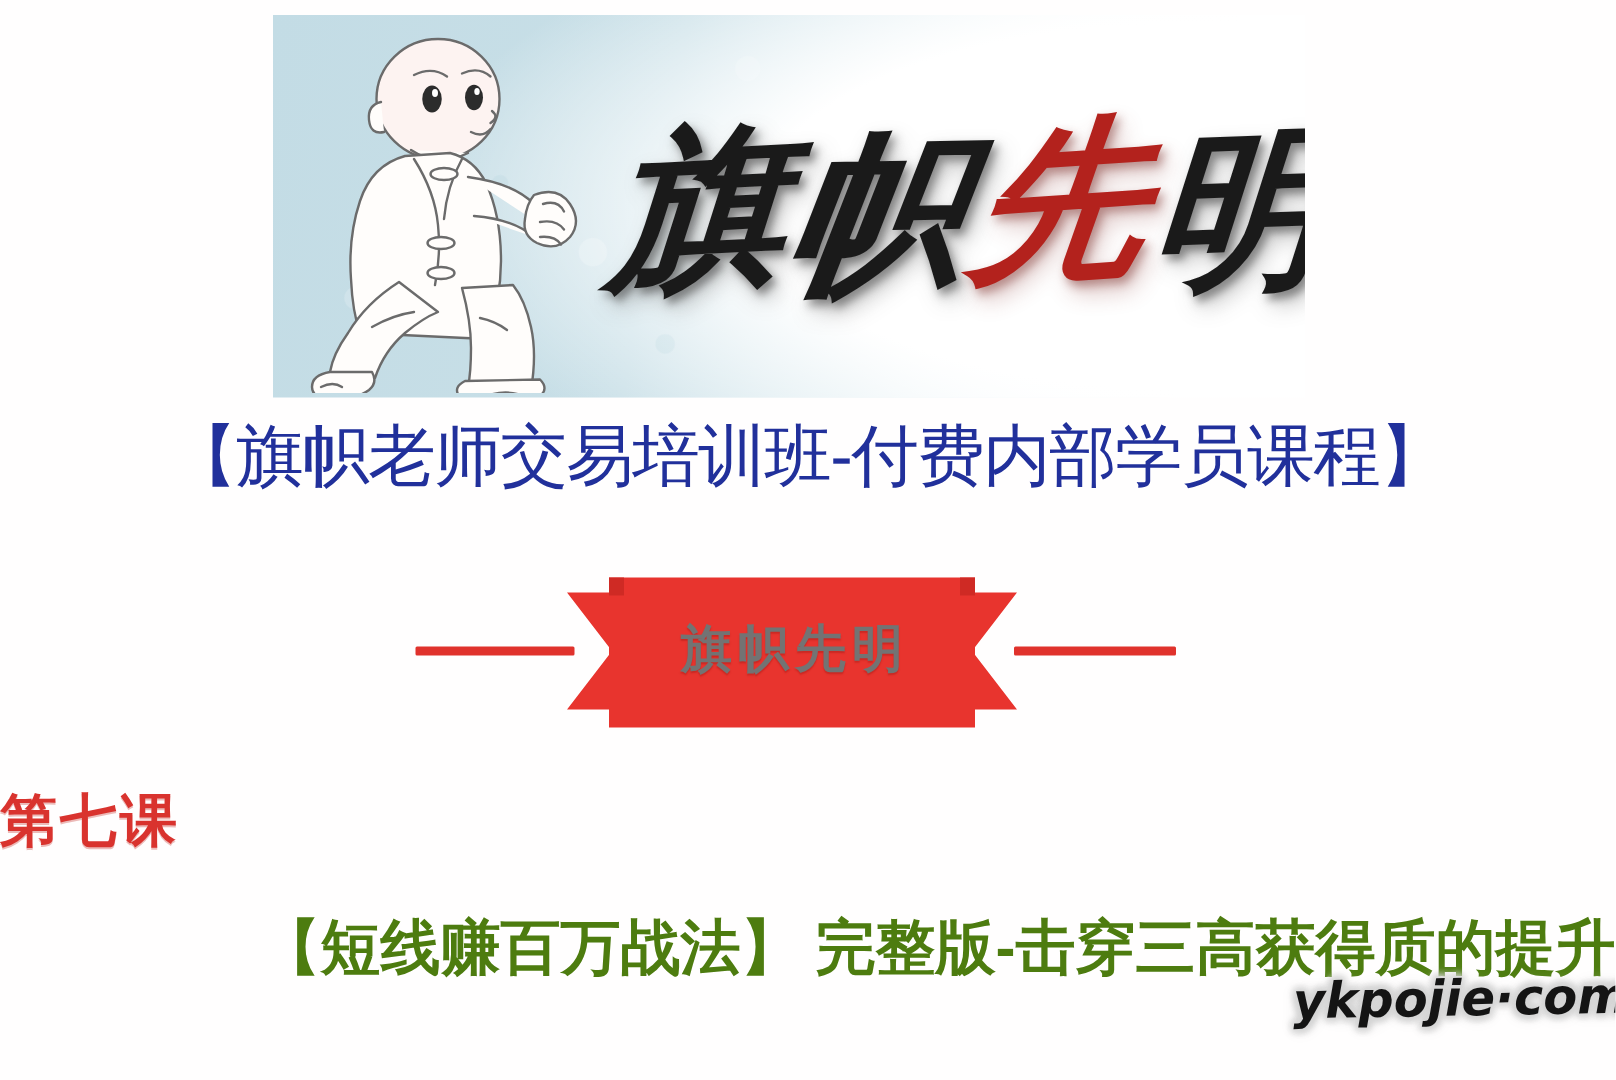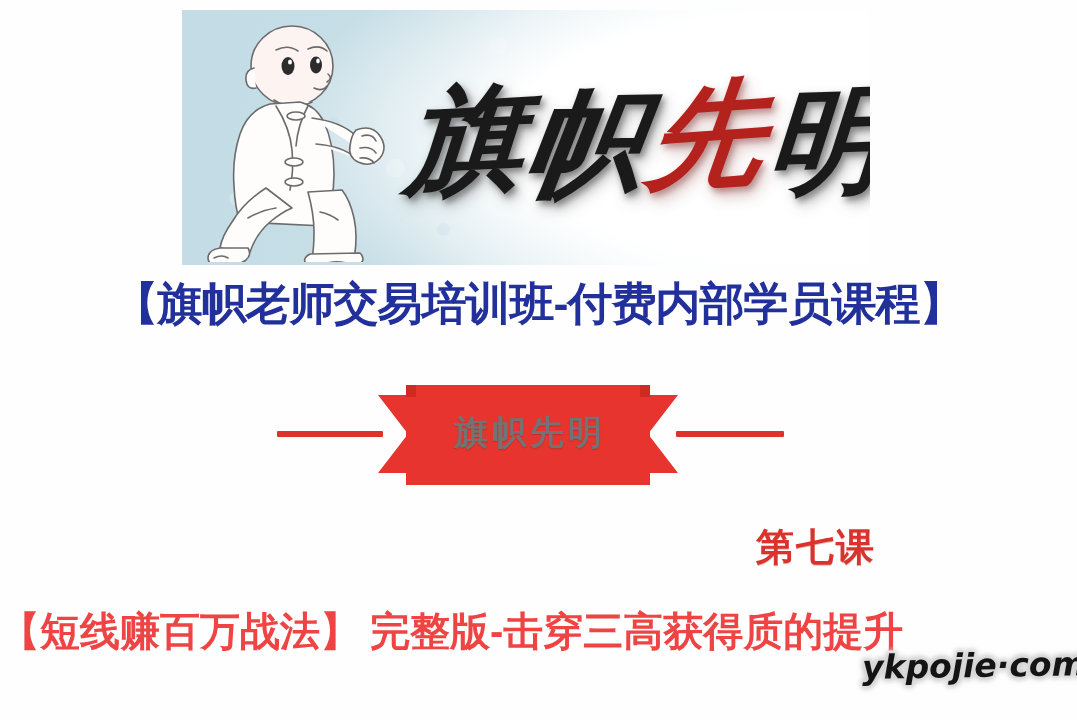--- a/index.html
+++ b/index.html
@@ -98,21 +98,21 @@
 
   
   .main-heading {
     position: absolute;
     left: 0;
     top: 278px;
     width: 1077px;
     text-align: center;
     color: #21309b;
     font-size: 45px;
-    font-weight: 700;
+    font-weight: 400;
     letter-spacing: -1px;
     line-height: 1.15;
     font-family: "Liberation Sans", "DejaVu Sans", sans-serif;
     white-space: nowrap;
   }
 
   
   .ribbon-wrap {
     position: absolute;
     left: 0;
@@ -157,38 +157,38 @@
     padding-bottom: 2px;
     box-sizing: border-box;
   }
 
   
   .lesson-no {
     position: absolute;
     left: 0;
     top: 522px;
     width: 876px;
-    text-align: right;
+    text-align: left;
     color: #d9332e;
     font-size: 38px;
     font-weight: 700;
     letter-spacing: 2px;
     font-family: "Liberation Sans", "DejaVu Sans", sans-serif;
     white-space: nowrap;
     text-shadow: 0 1px 0 rgba(200,60,55,.35);
   }
 
   
   .subtitle {
     position: absolute;
     left: 0;
     top: 604px;
     width: 1077px;
-    text-align: left;
-    color: #ef4444;
+    text-align: right;
+    color: #4d7c0f;
     font-size: 40px;
     font-weight: 700;
     letter-spacing: 0px;
     font-family: "Liberation Sans", "DejaVu Sans", sans-serif;
     white-space: nowrap;
   }
   .subtitle .seg-a { margin-right: 10px; }
 
   
   .watermark {

